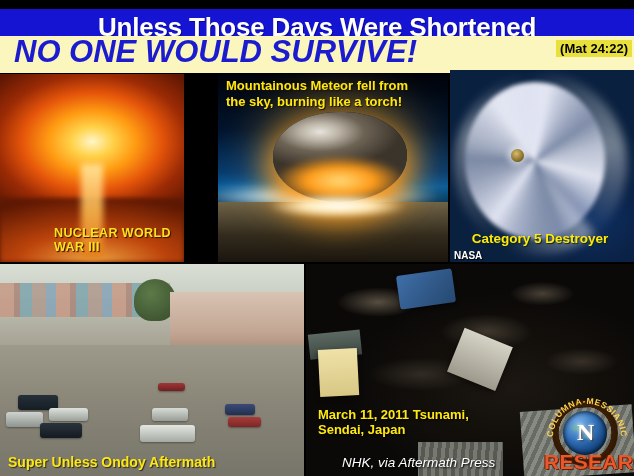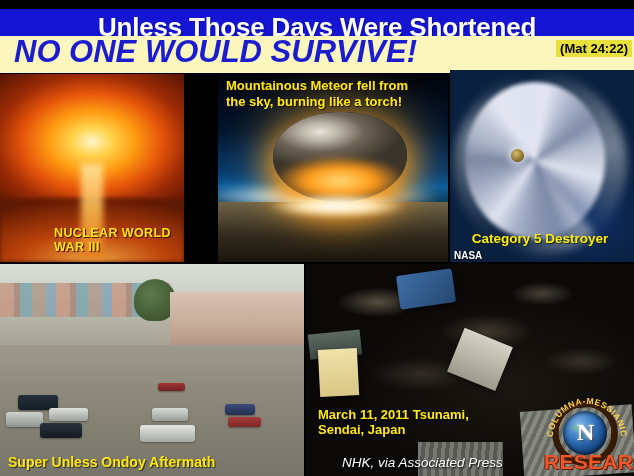--- a/index.html
+++ b/index.html
@@ -223,21 +223,21 @@
     <div class="roof1"></div>
     <div class="house"></div>
     <div class="wall"></div>
     <div class="ribroof2"></div>
     <div class="ribroof"></div>
 
     <div class="cap-p5">
       <div>March 11, 2011 Tsunami,</div>
       <div>Sendai, Japan</div>
     </div>
-    <div class="credit-p5">NHK, via Associated Press</div>
+    <div class="credit-p5">NHK, via Aftermath Press</div>
 
     <div class="logo">
       <div class="ring"></div>
       <svg class="arcbox" viewBox="0 0 86 64">
         <defs>
           <path id="arcp" d="M 9 40 A 32 32 0 0 1 77 40"></path>
         </defs>
         <text class="arc-text">
           <textPath href="#arcp" startOffset="50%" text-anchor="middle" id="arcTextPath">COLUMNA-MESSIANIC</textPath>
         </text>

